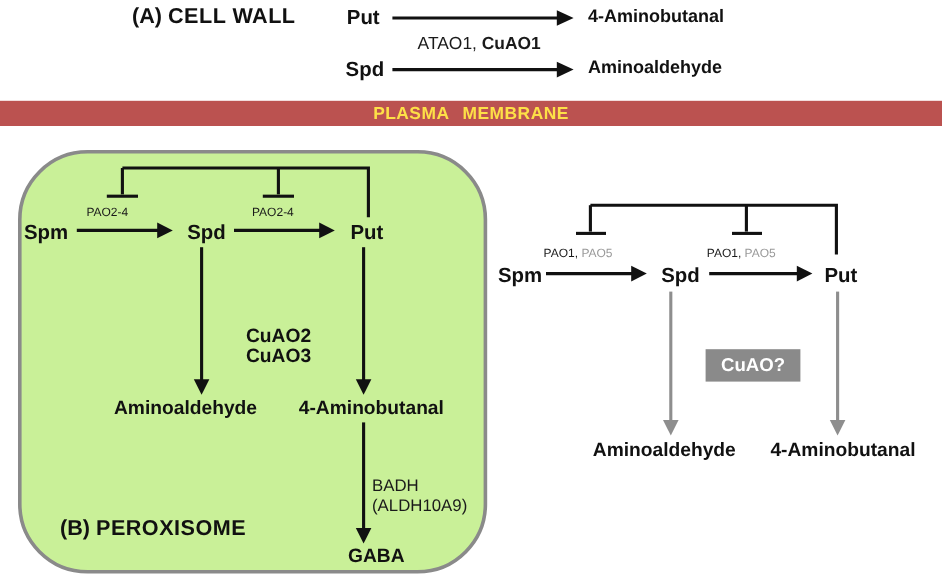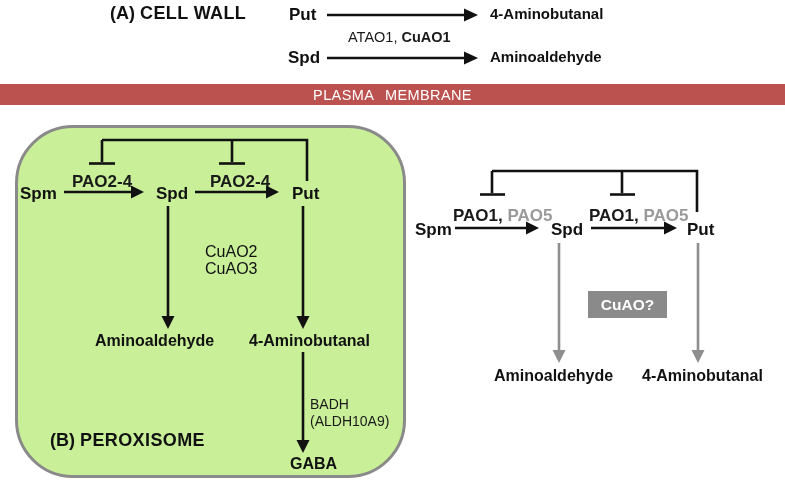--- a/index.html
+++ b/index.html
@@ -6,42 +6,42 @@
   #figure{
     position:relative;
     width:785px;height:489px;
     background:#ffffff;
     font-family:"Liberation Sans", sans-serif;
     overflow:hidden;
   }
   .abs{position:absolute;white-space:nowrap;}
   .node{font-weight:bold;font-size:17px;color:#111;}
   .product{font-weight:bold;font-size:16px;color:#111;}
-  .enzyme{font-size:17px;color:#1a1a1a;font-weight:bold;}
+  .enzyme{font-size:10px;color:#1a1a1a;}
   .enzyme .gray{color:#9a9a9a;}
   .section-label .prefix{font-weight:bold;font-size:18px;color:#111;}
   .section-label .rest{font-weight:bold;font-size:18px;letter-spacing:0.4px;color:#111;margin-left:5px;}
   #membrane{
     position:absolute;left:0;top:84px;width:785px;height:21px;
     display:flex;align-items:center;justify-content:center;
   }
   #membrane .label{
-    color:#ffffff;font-weight:normal;font-size:14.5px;
+    color:#fde047;font-weight:bold;font-size:14.5px;
     letter-spacing:0.4px;word-spacing:7px;
   }
   #peroxisome-box{
     position:absolute;left:15px;top:125px;width:385px;height:347px;
     border:3px solid #8a8a8a;border-radius:58px;
   }
   #cuao-unknown-box{
     position:absolute;left:588px;top:291px;width:79px;height:27px;
     display:flex;align-items:center;justify-content:center;
     color:#ffffff;font-weight:bold;font-size:15.5px;
   }
-  .two-line{line-height:17px;font-weight:normal;font-size:16px;color:#111;}
+  .two-line{line-height:17px;font-weight:bold;font-size:16px;color:#111;margin-top:29px;}
   .small-note{font-size:14px;color:#1a1a1a;line-height:17px;}
   svg{position:absolute;left:0;top:0;}
 </style>
 </head>
 <body>
 
 <div id="figure">
 
   <div class="abs section-label" style="left:110px;top:3px;">
     <span class="prefix">(A)</span><span class="rest">CELL WALL</span>

